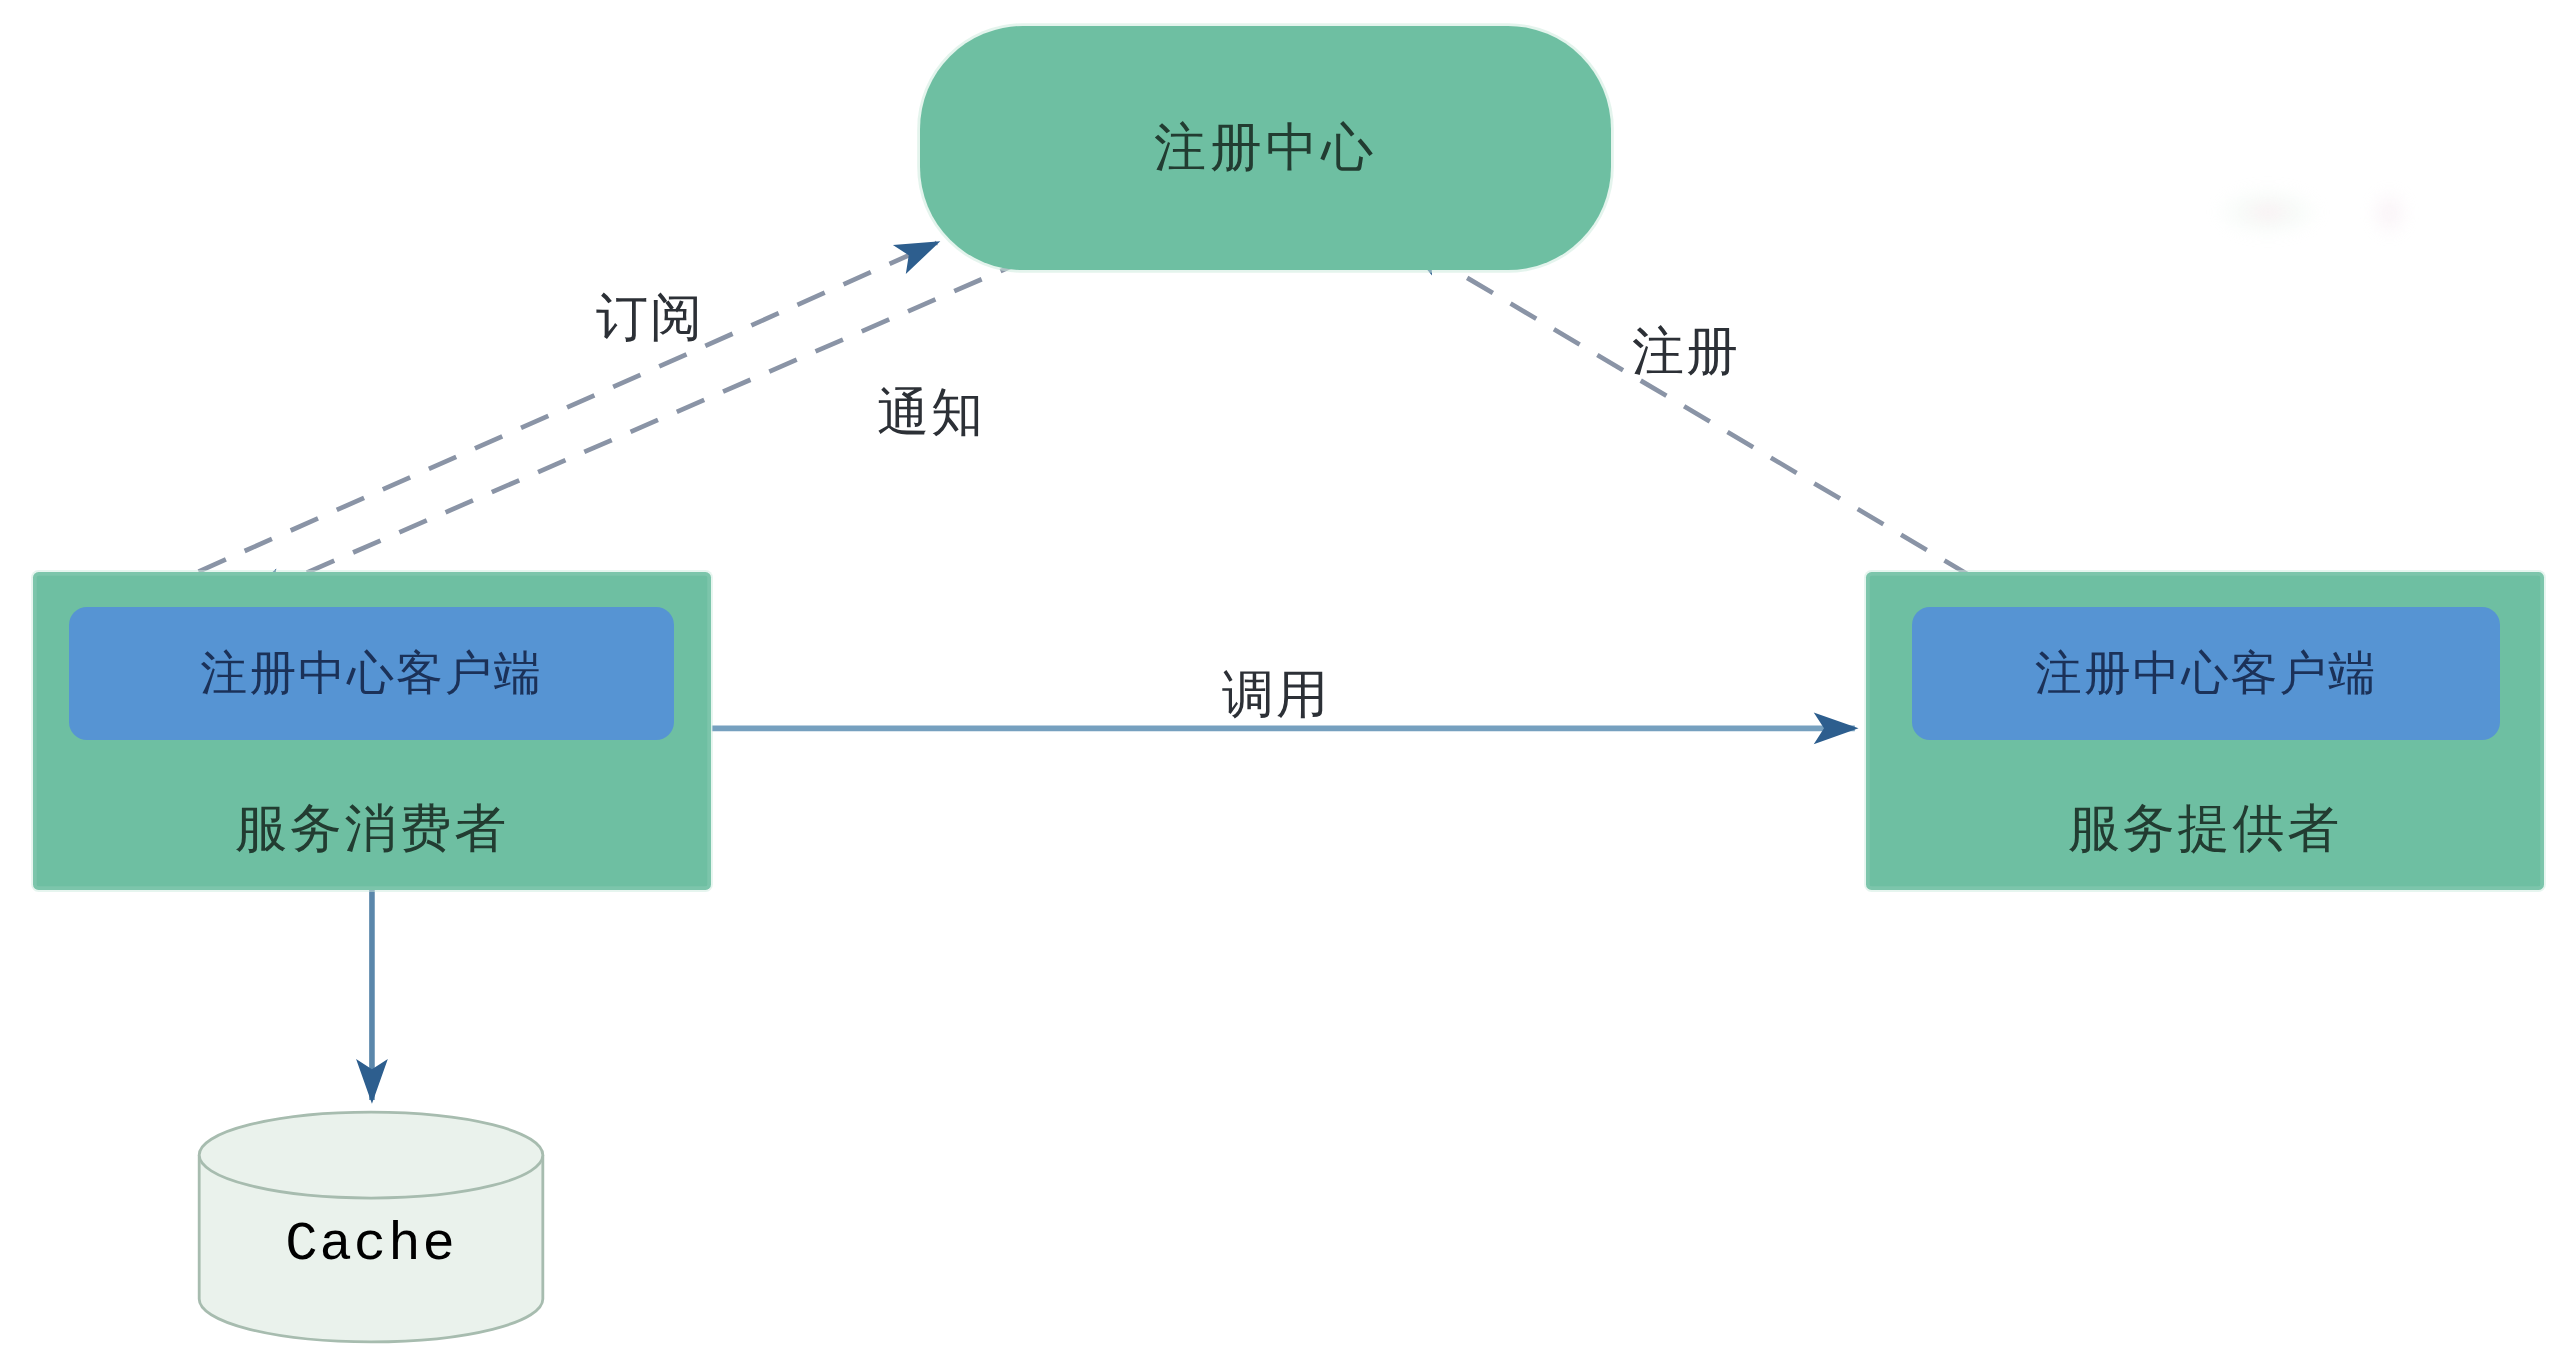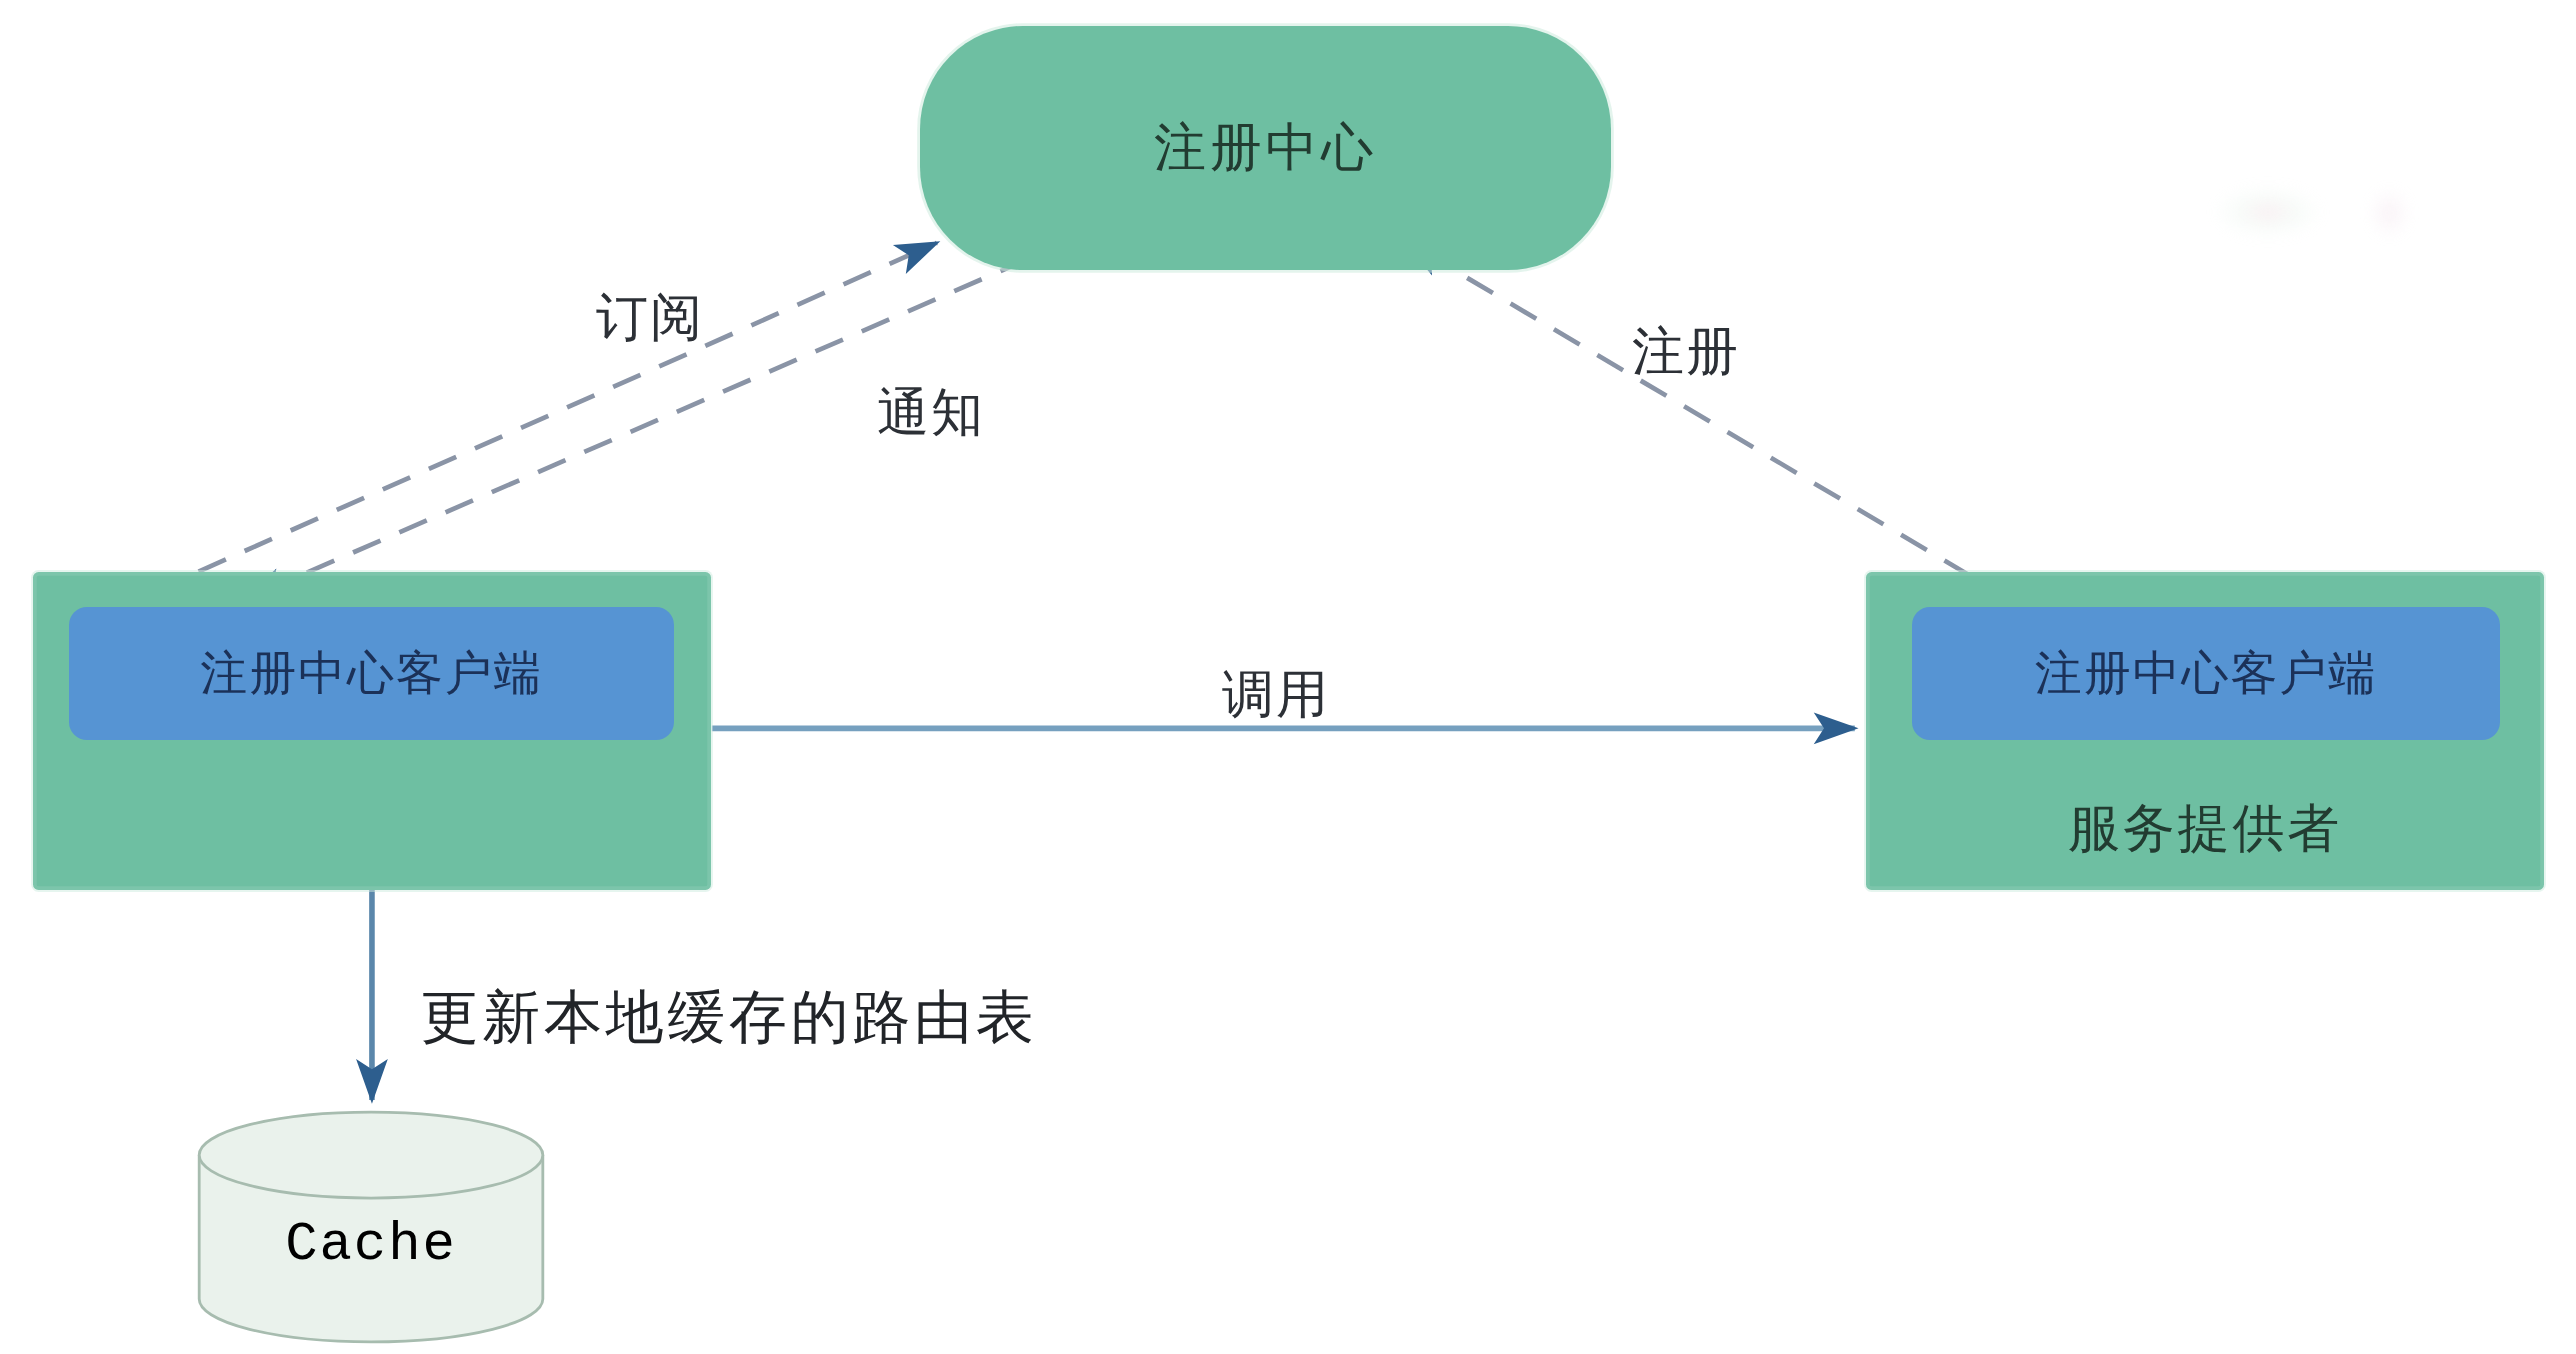--- a/index.html
+++ b/index.html
@@ -129,34 +129,34 @@
   </svg>
 
   <div class="pill">
     <span class="pill-label">注册中心</span>
   </div>
 
   <div class="service-box left">
     <div class="client-box">
       <span class="client-label">注册中心客户端</span>
     </div>
+    <div class="role-label">服务消费者</div>
   </div>
 
   <div class="service-box right">
     <div class="client-box">
       <span class="client-label">注册中心客户端</span>
     </div>
     <div class="role-label">服务提供者</div>
   </div>
 
   <div class="edge-label subscribe">订阅</div>
   <div class="edge-label notify">通知</div>
   <div class="edge-label register">注册</div>
   <div class="edge-label invoke">调用</div>
-  <div class="edge-label update">更新本地缓存的路由表</div>
 
   <div class="cache-label">Cache</div>
 
   <div class="smudge a"></div>
   <div class="smudge b"></div>
 
 </div>
 
 
 </body></html>

